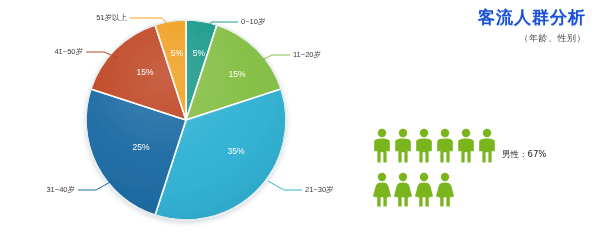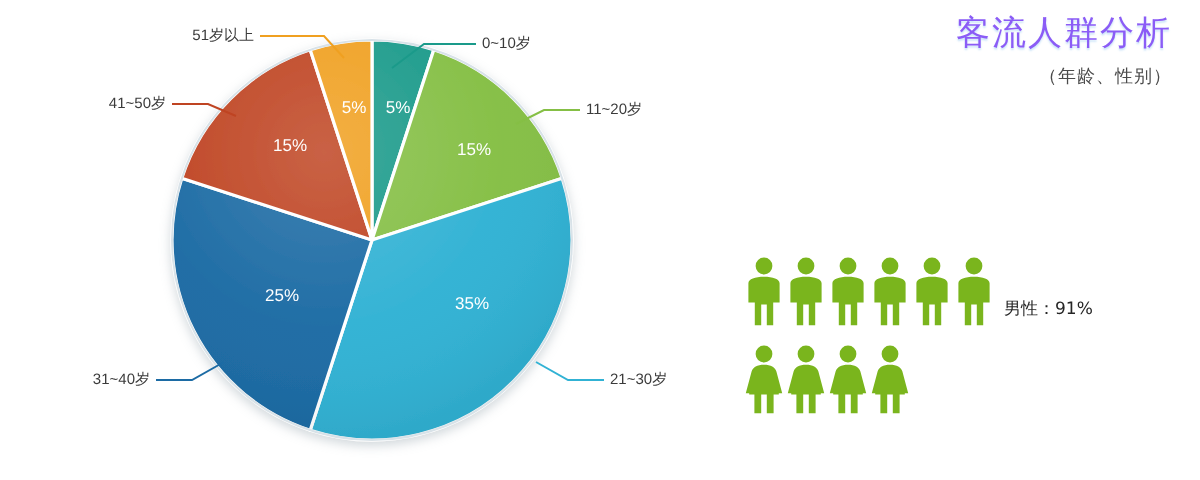--- a/index.html
+++ b/index.html
@@ -64,22 +64,22 @@
 
   #title-block {
     position: absolute;
     right: 14px;
     top: 8px;
     text-align: right;
     width: 200px;
   }
   #chart-title {
     font-size: 17px;
-    font-weight: normal;
-    color: #8b5cf6;
+    font-weight: bold;
+    color: #1d4ed8;
     letter-spacing: 1px;
     line-height: 1.15;
     text-shadow: 0 1px 1px rgba(130,190,240,0.45);
     font-family: "DejaVu Sans", "Liberation Sans", sans-serif;
   }
   #chart-subtitle {
     font-size: 9px;
     color: #4b4b4b;
     margin-top: 4px;
     letter-spacing: 0.5px;
@@ -201,21 +201,21 @@
             </svg>
             <svg width="20" height="36" viewBox="0 0 20 36" class="figure-icon">
               <circle cx="10" cy="5" r="4.2" fill="#7ab51d"></circle>
               <path d="M 10 10.4 C 5.6 10.4 2.2 11.6 2.2 13.6 L 2.2 23.2 L 5.4 23.2 L 5.4 34.6 L 8.6 34.6 L 8.6 24.2 L 11.4 24.2 L 11.4 34.6 L 14.6 34.6 L 14.6 23.2 L 17.8 23.2 L 17.8 13.6 C 17.8 11.6 14.4 10.4 10 10.4 Z" fill="#7ab51d"></path>
             </svg>
             <svg width="20" height="36" viewBox="0 0 20 36" class="figure-icon">
               <circle cx="10" cy="5" r="4.2" fill="#7ab51d"></circle>
               <path d="M 10 10.4 C 5.6 10.4 2.2 11.6 2.2 13.6 L 2.2 23.2 L 5.4 23.2 L 5.4 34.6 L 8.6 34.6 L 8.6 24.2 L 11.4 24.2 L 11.4 34.6 L 14.6 34.6 L 14.6 23.2 L 17.8 23.2 L 17.8 13.6 C 17.8 11.6 14.4 10.4 10 10.4 Z" fill="#7ab51d"></path>
             </svg>
           </div>
-        <div class="gender-label">男性：91%</div>
+        <div class="gender-label">男性：67%</div>
       </div>
 
       <div class="gender-row" id="gender-row-female">
         <div class="figures" id="female-figures">
             <svg width="20" height="36" viewBox="0 0 20 36" class="figure-icon">
               <circle cx="10" cy="5" r="4.2" fill="#7ab51d"></circle>
               <path d="M 10 10.4 C 6.6 10.4 4.4 11.6 3.8 13.8 L 0.9 24.6 L 4.2 24.6 L 4.2 24.6 L 2.6 24.6 L 2.6 25.2 L 5.2 25.2 L 5.2 34.6 L 8.6 34.6 L 8.6 25.2 L 11.4 25.2 L 11.4 34.6 L 14.8 34.6 L 14.8 25.2 L 17.4 25.2 L 17.4 24.6 L 19.1 24.6 L 16.2 13.8 C 15.6 11.6 13.4 10.4 10 10.4 Z" fill="#7ab51d"></path>
             </svg>
             <svg width="20" height="36" viewBox="0 0 20 36" class="figure-icon">
               <circle cx="10" cy="5" r="4.2" fill="#7ab51d"></circle>

